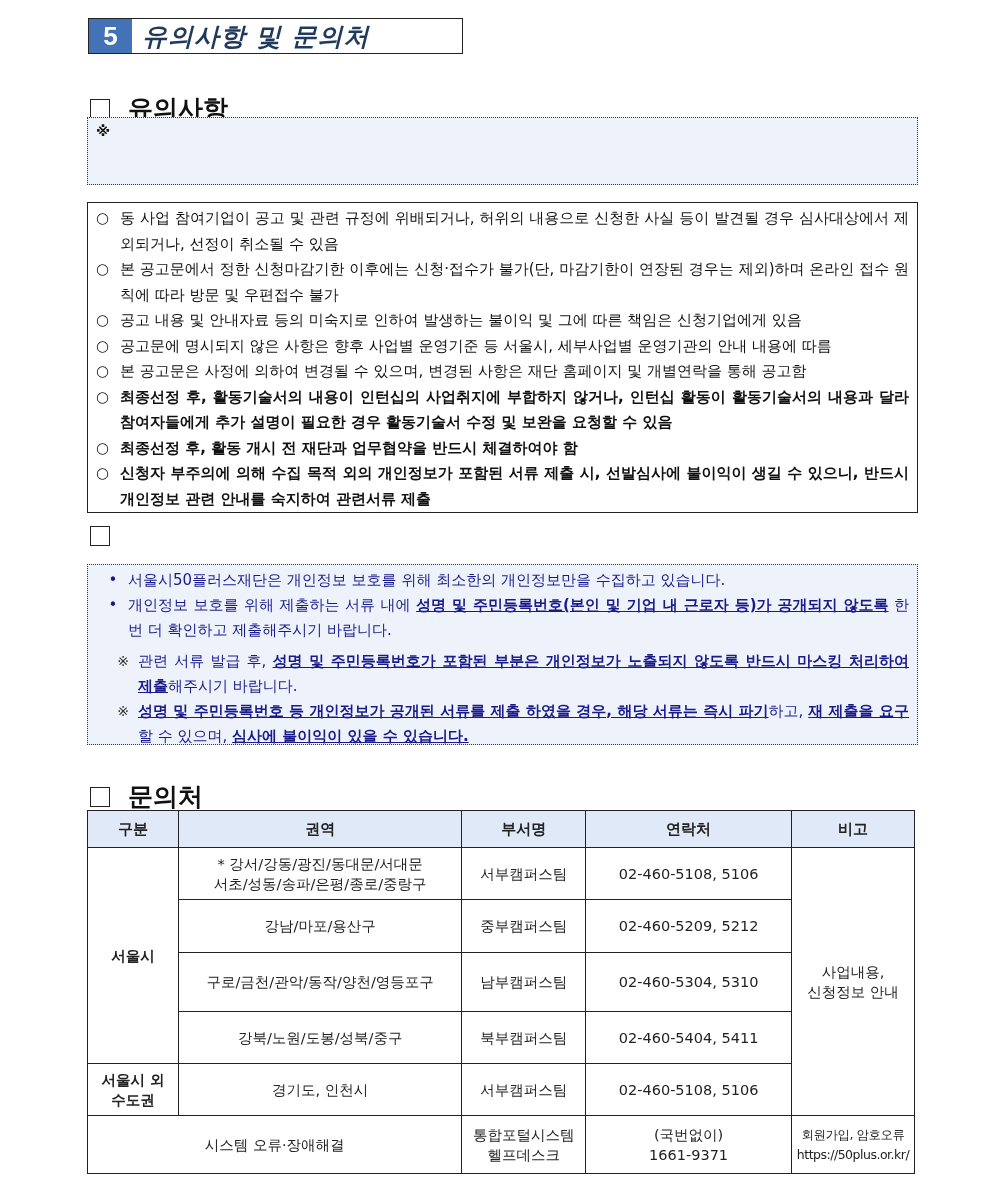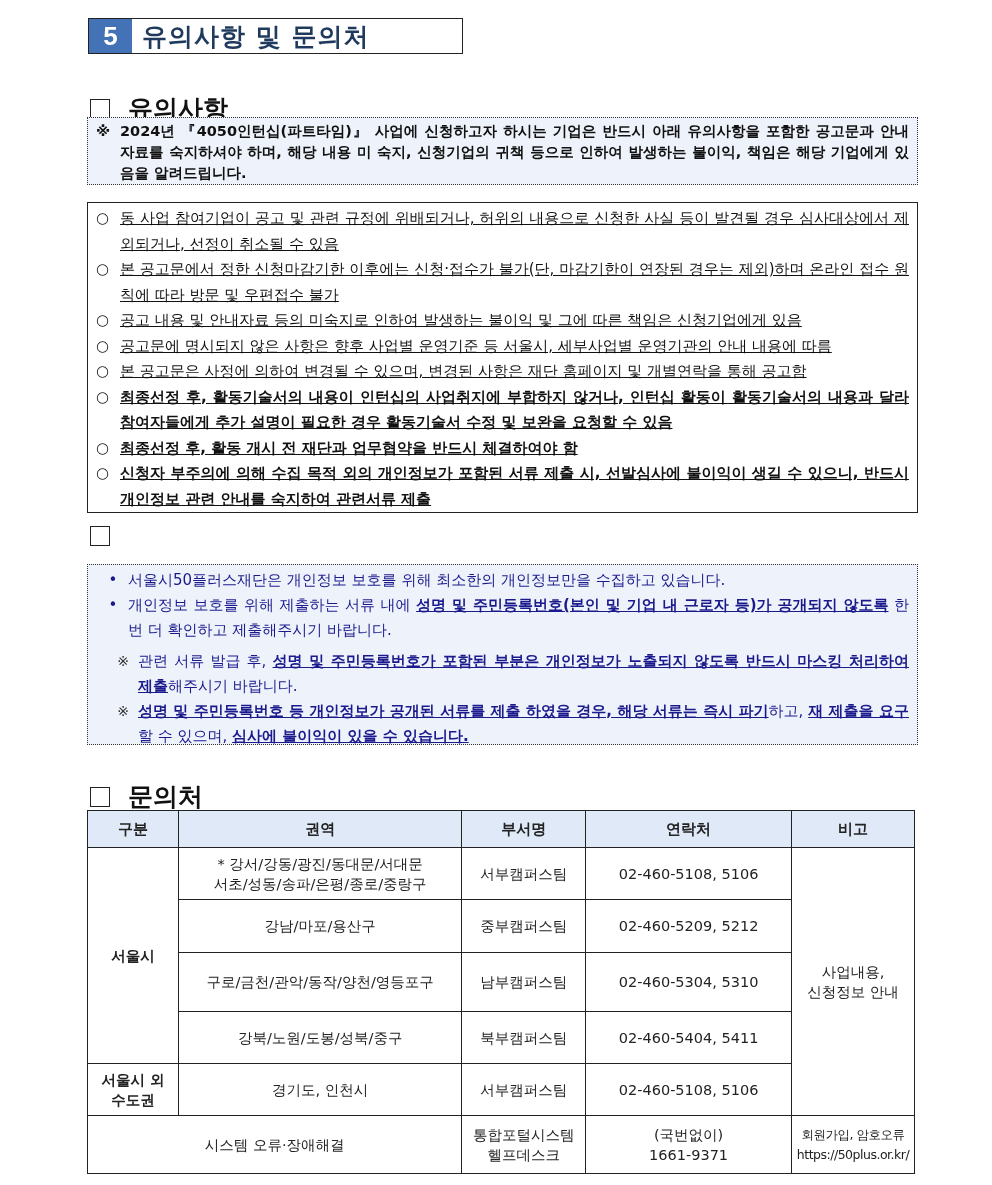--- a/index.html
+++ b/index.html
@@ -12,21 +12,21 @@
     position: absolute; left: 88px; top: 18px; width: 375px; height: 36px;
     border: 1px solid #222; display: flex; align-items: stretch;
   }
   .sec-num {
     width: 43px; background: #4472b6; color: #fff; font-weight: bold;
     font-size: 26px; display: flex; align-items: center; justify-content: center;
     font-family: "Liberation Sans", sans-serif;
   }
   .sec-text {
     flex: 1; display: flex; align-items: center; padding-left: 10px;
-    font-size: 25px; font-weight: bold; color: #1f3a5c; letter-spacing: 1px;
+    font-size: 25px; font-weight: bold; color: #1f3a5c; letter-spacing: 1px; font-style: italic;
   }
   .h2 {
     position: absolute; left: 90px; display: flex; align-items: center;
     font-size: 25px; font-weight: bold; color: #111;
   }
   .h2 .box {
     width: 20px; height: 20px; border: 1.5px solid #222; margin-right: 18px;
     display: inline-block;
   }
   .h2 .note { font-size: 17px; font-weight: normal; margin-left: 28px; }
@@ -40,21 +40,21 @@
   .notice .mark { position: absolute; left: 8px; top: 3px; }
   .notice .txt { margin-left: 24px; text-align: justify; }
 
   .rules {
     position: absolute; left: 87px; top: 202px; width: 831px; height: 311px;
     border: 1px solid #222; padding: 3px 8px 0 8px;
     font-size: 15px; line-height: 25.5px;
   }
   .rule { display: flex; }
   .rule .circ { width: 24px; flex-shrink: 0; font-size: 15px; }
-  .rule .rtext { flex: 1; text-align: justify; text-decoration: underline; }
+  .rule .rtext { flex: 1; text-align: justify; }
   .rule.bold .rtext { font-weight: bold; }
 
   .privacy {
     position: absolute; left: 87px; top: 564px; width: 831px; height: 181px;
     background: #eef2fb; border: 1px dotted #333;
     padding: 3px 8px 0 10px; font-size: 15px; line-height: 25px; color: #1a1a8c;
   }
   .p-row { display: flex; }
   .p-row .bul { width: 30px; flex-shrink: 0; text-align: center; }
   .p-row .pt { flex: 1; text-align: justify; }
@@ -84,21 +84,20 @@
   <div class="sec-text">유의사항 및 문의처</div>
 </div>
 
 <div class="h2" style="top:92px;">
   <span class="box"></span>
   <span>유의사항</span>
 </div>
 
 <div class="notice">
   <span class="mark">※</span>
-  <div class="txt">2024년 『4050인턴십(파트타임)』 사업에 신청하고자 하시는 기업은 반드시 아래 유의사항을 포함한 공고문과 안내 자료를 숙지하셔야 하며, 해당 내용 미 숙지, 신청기업의 귀책 등으로 인하여 발생하는 불이익, 책임은 해당 기업에게 있음을 알려드립니다.</div>
 </div>
 
 <div class="rules">
   <div class="rule">
       <span class="circ">○</span>
       <span class="rtext">동 사업 참여기업이 공고 및 관련 규정에 위배되거나, 허위의 내용으로 신청한 사실 등이 발견될 경우 심사대상에서 제외되거나, 선정이 취소될 수 있음</span>
     </div>
   <div class="rule">
       <span class="circ">○</span>
       <span class="rtext">본 공고문에서 정한 신청마감기한 이후에는 신청·접수가 불가(단, 마감기한이 연장된 경우는 제외)하며 온라인 접수 원칙에 따라 방문 및 우편접수 불가</span>

